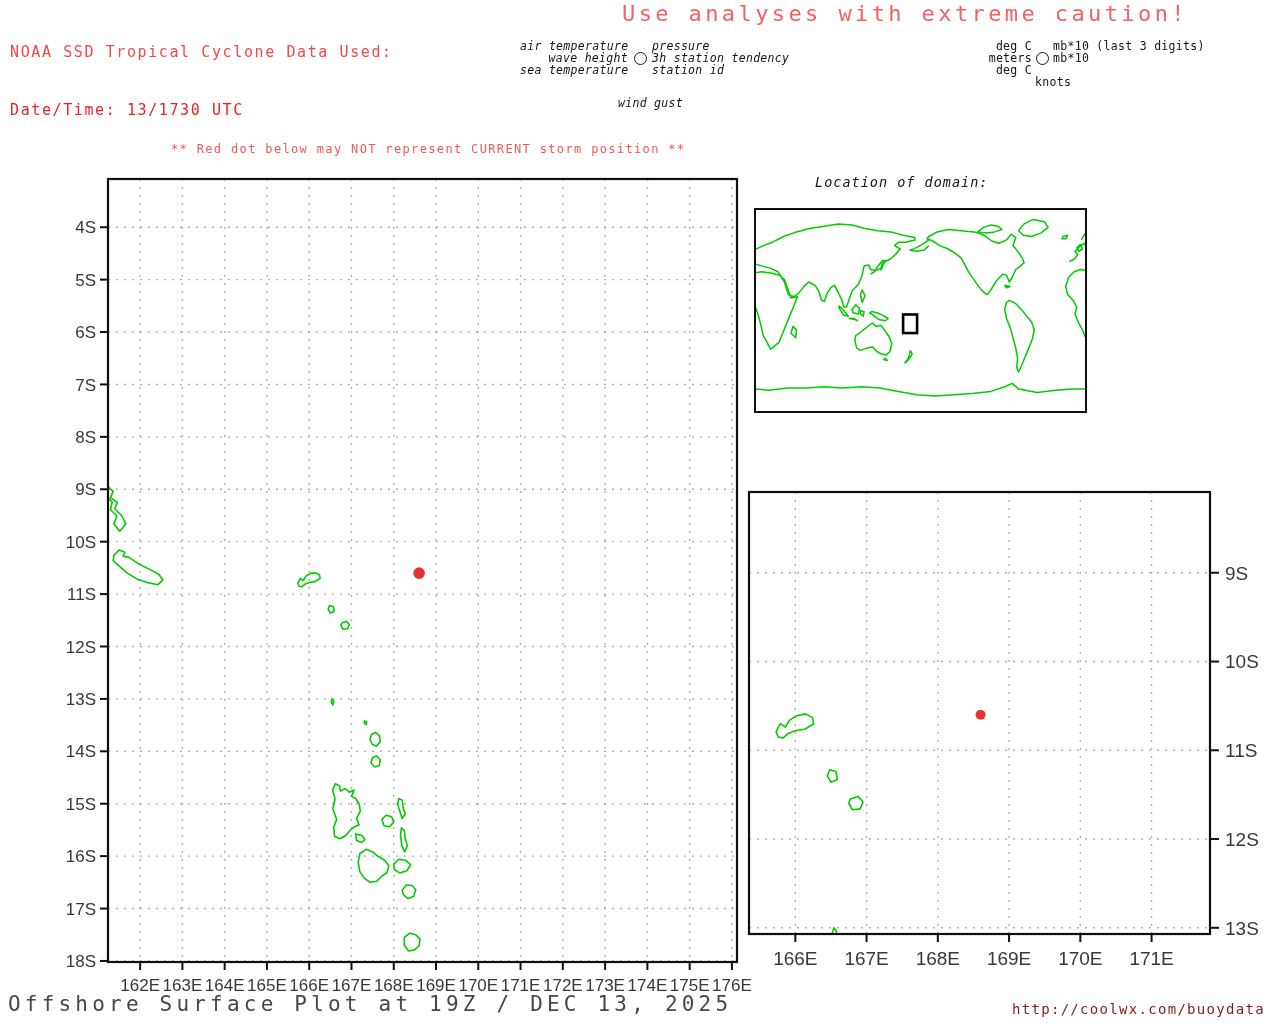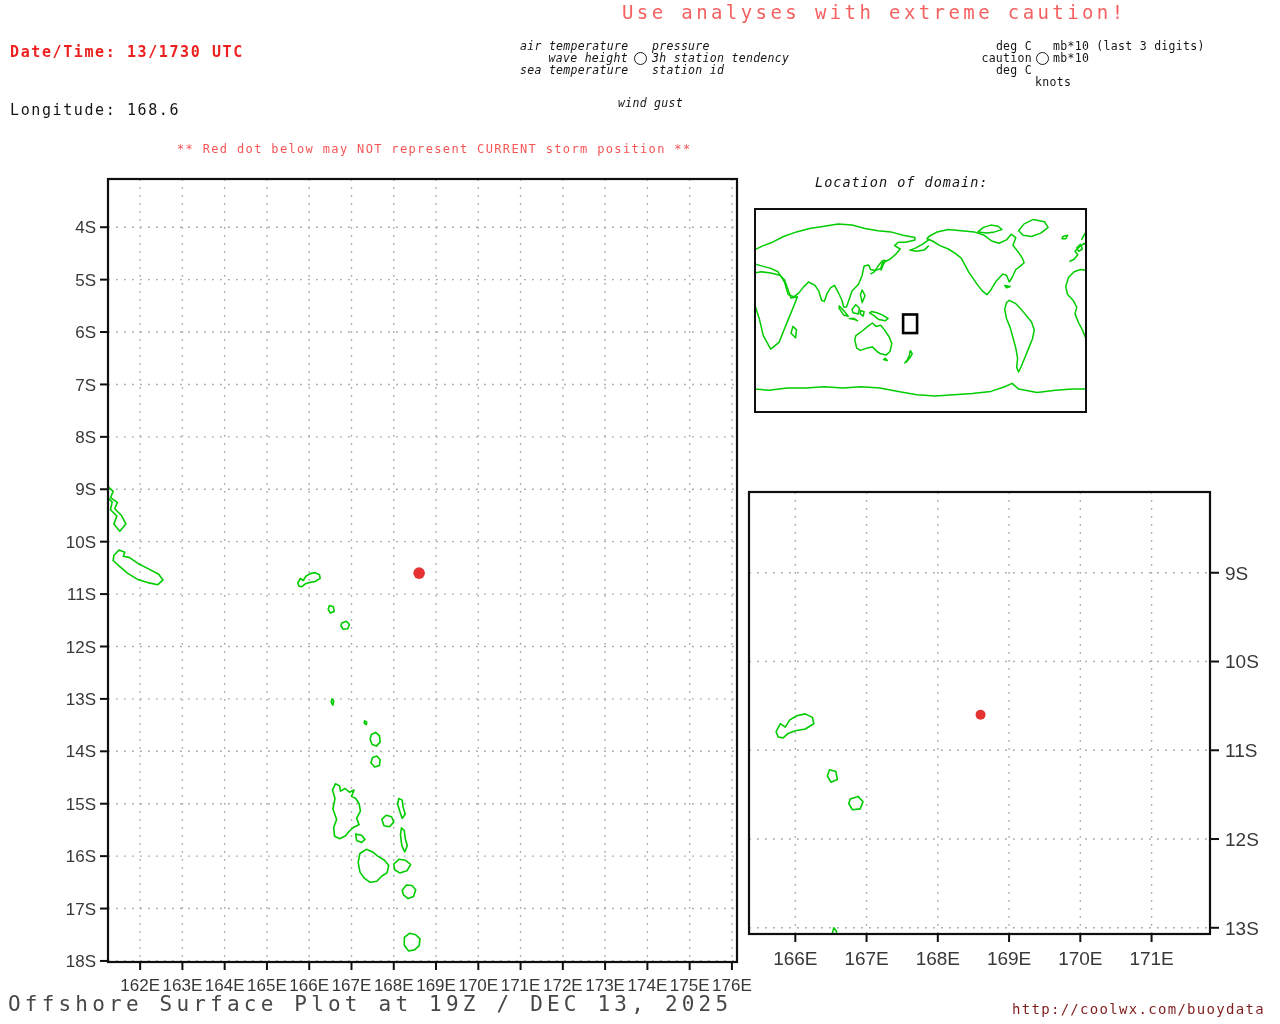--- a/index.html
+++ b/index.html
@@ -4,48 +4,48 @@
 <style>
   html,body{margin:0;padding:0;}
   body{
     position:relative;width:1280px;height:1024px;overflow:hidden;background:#ffffff;
     font-family:"DejaVu Sans Mono","Liberation Mono",monospace;color:#141414;
   }
   .abs{position:absolute;}
   
   .storm-info{left:10px;top:5px;font-size:15px;line-height:19.2px;letter-spacing:1.6px;white-space:pre;}
   .line-red{color:#f34848;}
-  .line-red-bold{color:#ee1f1f;font-weight:bold;}
-  
-  .caution{left:622px;top:1px;font-size:19px;letter-spacing:3.4px;color:#f56060;white-space:pre;}
+  .line-red-bold{color:#ee1f1f;font-weight:normal;}
+  
+  .caution{left:622px;top:1px;font-size:22px;letter-spacing:3.4px;color:#f56060;white-space:pre;}
   
   .plot-legend{display:grid;font-size:11.5px;line-height:11.8px;white-space:pre;color:#141414;letter-spacing:0.3px;}
   .station{left:520px;top:41px;grid-template-columns:108px 24px auto;font-style:italic;}
   .units{left:962px;top:41px;grid-template-columns:70px 21px auto;}
   .cl{text-align:right;}
   .cr{text-align:left;}
   .cc{display:flex;align-items:center;justify-content:center;}
   .circle{display:inline-block;width:11px;height:11px;border:1.6px solid #1a1a1a;border-radius:50%;margin-top:-1px;background:#fff;}
   .below-station{grid-column:1/4;padding-left:98px;margin-top:21px;}
   .below-units{grid-column:1/4;padding-left:73px;}
   
-  .warning{left:177px;top:142px;font-size:12px;letter-spacing:1.35px;color:#f75555;white-space:pre;}
+  .warning{left:171px;top:142px;font-size:12px;letter-spacing:1.35px;color:#f75555;white-space:pre;}
   
   .world-title{left:815px;top:174px;font-size:13.5px;letter-spacing:1px;color:#131313;white-space:pre;font-style:italic;}
   
   .footer-title{left:8px;top:992px;font-size:21px;letter-spacing:4.2px;color:#474747;white-space:pre;}
   .footer-url{left:1012px;top:1001px;font-size:14px;letter-spacing:1.3px;color:#7f1d1d;text-decoration:none;white-space:pre;}
   svg{display:block;}
 </style>
 </head>
 <body>
 
 <div class="abs storm-info">
+  <div class="line-red">NOAA SSD Tropical Cyclone Data Used:</div>
   <div class="line-red-bold">Date/Time: 13/1730 UTC</div>
-  <div>Longitude: 168.6</div>
 </div>
 
 <div class="abs caution">Use analyses with extreme caution!</div>
 
 <div class="abs plot-legend station">
   <div class="cl">air temperature</div>
   <div class="cc"></div>
   <div class="cr">pressure</div>
   <div class="cl">wave height</div>
   <div class="cc"><span class="circle"></span></div>
@@ -53,21 +53,21 @@
   <div class="cl">sea temperature</div>
   <div class="cc"></div>
   <div class="cr">station id</div>
   <div class="below-station">wind gust</div>
 </div>
 
 <div class="abs plot-legend units">
   <div class="cl">deg C</div>
   <div class="cc"></div>
   <div class="cr">mb*10 (last 3 digits)</div>
-  <div class="cl">caution</div>
+  <div class="cl">meters</div>
   <div class="cc"><span class="circle"></span></div>
   <div class="cr">mb*10</div>
   <div class="cl">deg C</div>
   <div class="cc"></div>
   <div class="cr"></div>
   <div class="below-units">knots</div>
 </div>
 
 <div class="abs warning">** Red dot below may NOT represent CURRENT storm position **</div>
 

